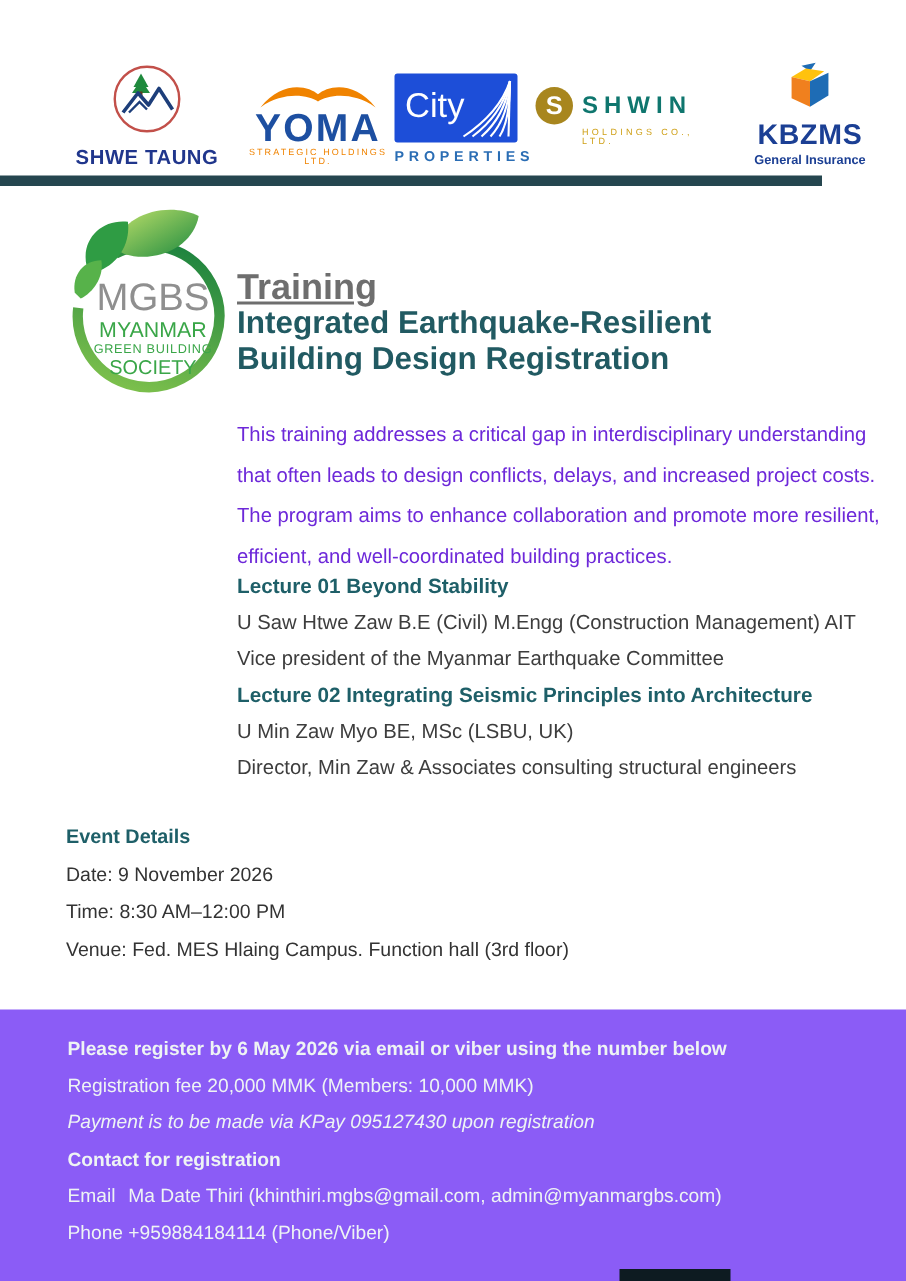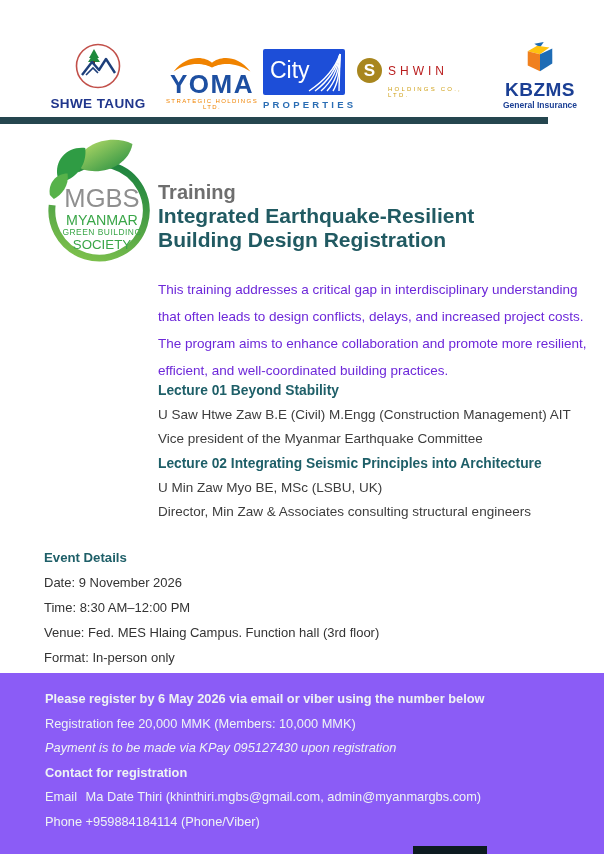--- a/index.html
+++ b/index.html
@@ -11,31 +11,31 @@
   .st .wordmark{font-size:13.5px;font-weight:800;color:#20368c;letter-spacing:.4px;margin-top:2px;}
   .yoma{left:156px;top:50px;width:112px;}
   .yoma .wordmark{font-size:26px;font-weight:700;color:#1d4fa1;letter-spacing:1.5px;line-height:24px;margin-top:-6px;}
   .yoma .sub{font-size:6px;color:#f08300;letter-spacing:1.4px;margin-top:2px;}
   .city{left:263px;top:49px;width:88px;}
   .city .box{position:relative;width:82px;height:46px;background:#1d4ed8;border-radius:2px;}
   .city .cityword{position:absolute;left:7px;top:8px;color:#ffffff;font-size:23px;font-weight:500;}
   .city .sub{font-size:9.5px;color:#2a6db4;letter-spacing:3.2px;margin-top:4px;font-weight:600;}
   .shwin{left:356px;top:57px;width:118px;text-align:left;}
   .shwin .row{display:flex;align-items:center;gap:5px;}
-  .shwin .wordmark{font-size:12px;font-weight:400;color:#b91c1c;letter-spacing:4px;}
+  .shwin .wordmark{font-size:16px;font-weight:700;color:#0f766e;letter-spacing:4px;}
   .shwin .sub{font-size:6px;color:#cfa017;letter-spacing:2.2px;margin-top:2px;margin-left:32px;}
   .kbzms{left:492px;top:40px;width:96px;}
   .kbzms .wordmark{font-size:19px;font-weight:800;color:#1b3f94;letter-spacing:.5px;line-height:20px;margin-top:2px;}
   .kbzms .sub{font-size:8.5px;color:#1b3f94;font-weight:600;}
   
   .divider{position:absolute;left:0;top:117px;width:548px;height:7px;background:#25464f;}
   
   .mgbs-logo{position:absolute;left:42px;top:134px;}
   .hero{position:absolute;left:158px;top:180px;width:440px;}
-  .kicker{font-size:20px;font-weight:700;color:#6e6e6e;line-height:24px;}
+  .kicker{font-size:24px;font-weight:700;color:#6e6e6e;line-height:24px;text-decoration:underline;}
   .title{font-size:21px;font-weight:700;color:#215a62;line-height:23.5px;}
   
   .intro{position:absolute;left:158px;top:276px;width:446px;font-size:13.5px;color:#6d28d9;}
   .intro div{line-height:27px;}
   
   .lectures{position:absolute;left:158px;top:379px;width:446px;}
   .lectures div{line-height:24.2px;font-size:13.5px;color:#3d3d3d;}
   .lectures .lec-title{font-weight:700;color:#1e5f68;font-size:13.8px;}
   
   .event{position:absolute;left:44px;top:545px;width:520px;}
@@ -161,21 +161,20 @@
     <div class="lec-title">Lecture 02 Integrating Seismic Principles into Architecture</div>
     <div>U Min Zaw Myo BE, MSc (LSBU, UK)</div>
     <div>Director, Min Zaw &amp; Associates consulting structural engineers</div>
   </div>
 
   <div class="event">
     <div class="ev-heading">Event Details</div>
     <div>Date: 9 November 2026</div>
     <div>Time: 8:30 AM–12:00 PM</div>
     <div>Venue: Fed. MES Hlaing Campus. Function hall (3rd floor)</div>
-    <div>Format: In-person only</div>
   </div>
 
   <div class="footer">
     <div class="line bold">Please register by 6 May 2026 via email or viber using the number below</div>
     <div class="line">Registration fee 20,000 MMK (Members: 10,000 MMK)</div>
     <div class="line italic">Payment is to be made via KPay  095127430 upon registration</div>
     <div class="line bold">Contact for registration</div>
     <div class="line">
       <span class="lbl">Email</span>
       <span>Ma Date Thiri (khinthiri.mgbs@gmail.com, admin@myanmargbs.com)</span>

